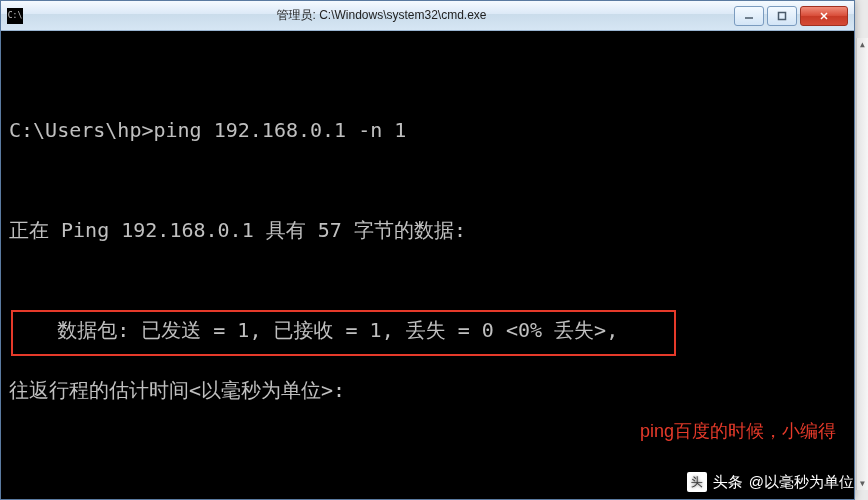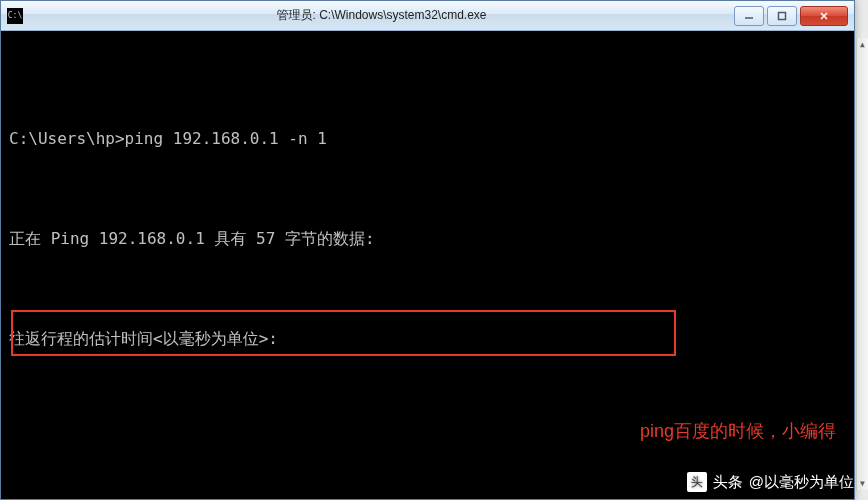--- a/index.html
+++ b/index.html
@@ -60,23 +60,23 @@
     background: linear-gradient(to bottom, #f08d7b, #d94e3a 48%, #c83a26 52%, #d44b36);
     border-color: #a03020;
   }
   .win-btn svg { width: 10px; height: 10px; }
   .win-btn.close svg { stroke: #fff; }
   .win-btn svg { stroke: #4a5a6a; stroke-width: 1.5; fill: none; }
   .terminal {
     background: #000;
     color: #c0c0c0;
     font-family: "NSimSun", "SimSun", "Consolas", monospace;
-    font-size: 16px;
+    font-size: 20px;
     line-height: 20px;
-    padding: 18px 8px 0 8px;
+    padding: 9px 8px 0 8px;
     height: 468px;
     white-space: pre;
     position: relative;
     overflow: hidden;
   }
   .terminal .line { white-space: pre; }
   .highlight-box {
     position: absolute;
     border: 2px solid #e63a2a;
     pointer-events: none;
@@ -163,20 +163,21 @@
       </div>
     </div>
   </div>
 
   <div class="terminal">
     <div class="line"></div>
     <div class="line">C:\Users\hp&gt;ping 192.168.0.1 -n 1</div>
     <div class="line"></div>
     <div class="line">正在 Ping 192.168.0.1 具有 57 字节的数据:</div>
     <div class="line"></div>
+    <div class="line">    数据包: 已发送 = 1, 已接收 = 1, 丢失 = 0 &lt;0% 丢失&gt;,</div>
     <div class="line">往返行程的估计时间&lt;以毫秒为单位&gt;:</div>
     
     <div class="line"></div>
     
     <div class="line"></div>
     
     
     
     
     

